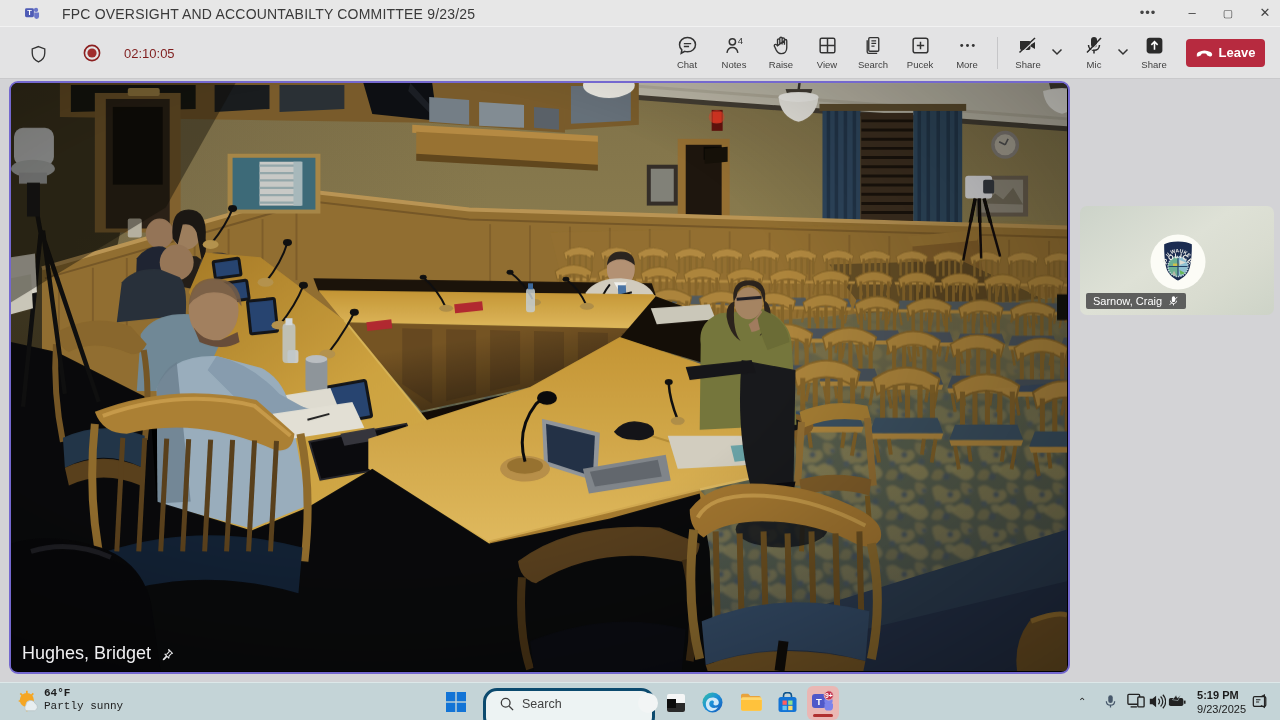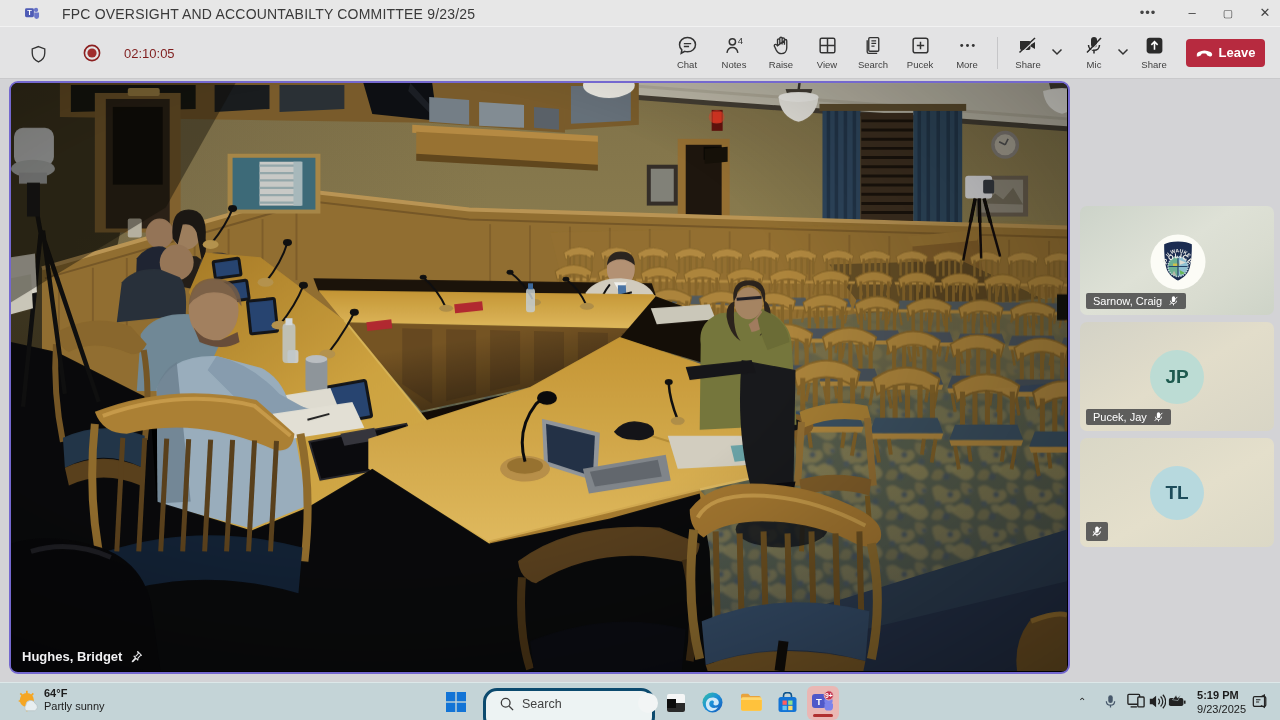--- a/index.html
+++ b/index.html
@@ -7,29 +7,29 @@
 .tlogo{position:absolute;left:25px;top:6px;width:15px;height:14px;}
 .wc{position:absolute;top:0;height:26px;width:40px;color:#444;font-size:13px;text-align:center;line-height:26px;}
 .toolbar{position:absolute;left:0;top:26px;width:1280px;height:53px;background:#e3e3e4;border-top:1px solid #f2f2f2;border-bottom:1px solid #c9c9cb;}
 .tb{position:absolute;top:8px;width:46px;text-align:center;color:#3f3f3f;}
 .tb svg{display:block;margin:0 auto;}
 .tb .lbl{font-size:9.5px;margin-top:3px;color:#3f3f3f;}
 .leave{position:absolute;left:1186px;top:12px;width:79px;height:28px;background:#b72a3f;border-radius:4px;color:#fff;font-size:13px;font-weight:bold;text-align:center;line-height:28px;}
 .timer{position:absolute;left:124px;top:19px;font-size:13px;color:#7f1d1d;}
 .stage{position:absolute;left:0;top:80px;width:1280px;height:602px;background:#d3d3d6;}
 .video{position:absolute;left:9px;top:1px;width:1061px;height:593px;border:2.5px solid #7468cf;border-radius:9px;background:#000;overflow:hidden;}
-.namelabel{position:absolute;left:11px;bottom:8px;color:#f0f0f2;font-size:13px;font-weight:bold;}
+.namelabel{position:absolute;left:11px;bottom:8px;color:#f0f0f2;font-size:18px;}
 .tile{position:absolute;left:1080px;width:194px;height:109px;border-radius:7px;overflow:hidden;}
 .tlabel{position:absolute;left:6px;bottom:6px;background:rgba(82,82,82,.92);color:#fff;font-size:11px;padding:2px 7px;border-radius:2px;display:flex;align-items:center;gap:6px;}
 .t1{top:126px;background:linear-gradient(145deg,#ccd3c9 0%,#dee1d6 45%,#d9dcd0 70%,#cdd3c7 100%);}
 .t2{top:242px;background:linear-gradient(150deg,#d3d2c6 0%,#e2ddca 50%,#d8d5c5 100%);}
 .t3{top:358px;background:linear-gradient(150deg,#d9d7c6 0%,#e4dfcb 55%,#dbd8c6 100%);}
 .initial{position:absolute;left:70px;top:28px;width:54px;height:54px;border-radius:50%;display:flex;align-items:center;justify-content:center;font-size:19px;font-weight:bold;}
 .taskbar{position:absolute;left:0;top:682px;width:1280px;height:38px;background:#c4d4d7;border-top:1px solid #dde8e9;}
-.wtxt{position:absolute;left:44px;top:4px;font-size:11px;color:#1c1c1c;line-height:13px;}
+.wtxt{position:absolute;left:44px;top:4px;font-size:11px;color:#1c1c1c;line-height:13px;font-family:Liberation Mono, monospace;}
 .search{position:absolute;left:483px;top:5px;width:172px;height:43px;border-radius:14px;background:#edf3f3;border:3px solid #0c4a6e;color:#414141;font-size:12.5px;line-height:26px;}
 .clock{position:absolute;right:34px;top:5px;font-size:11px;color:#1b1b1b;text-align:left;line-height:14px;}
 </style></head>
 <body>
 <div class="titlebar">
   <svg class="tlogo" viewBox="0 0 16 15">
       <rect x="0" y="2.5" width="9.5" height="9.5" rx="1.5" fill="#4e5bb5"></rect>
       <text x="4.7" y="10" font-size="8" fill="#fff" text-anchor="middle" font-family="Liberation Sans" font-weight="bold">T</text>
       <circle cx="11.8" cy="4.2" r="2.3" fill="#6a76c9"></circle>
       <path d="M9.8 7h5.2v4.2a2.6 2.6 0 0 1-5.2 0z" fill="#6a76c9"></path>
@@ -1026,38 +1026,20 @@
       <text font-size="5" fill="#f2f1ea" font-weight="bold"><textPath href="#arcM" startOffset="50%" text-anchor="middle">MILWAUKEE</textPath></text>
       <path id="arcP" d="M17.5 33.5 A13.5 13.5 0 0 1 40.5 33.5" fill="none"></path>
       <text font-size="7" fill="#f2f1ea" font-weight="bold" letter-spacing=".3"><textPath href="#arcP" startOffset="50%" text-anchor="middle">POLICE</textPath></text>
     </svg>
     <div class="tlabel">Sarnow, Craig <svg width="11" height="12" viewBox="0 0 20 20">
           <path d="M7 4.5a3 3 0 0 1 6 0V9a3 3 0 0 1-6 0z" fill="#fff"></path>
           <path d="M4.5 9.5c0 3.2 2.4 5.3 5.5 5.3s5.5-2.1 5.5-5.3M10 14.8V18" fill="none" stroke="#fff" stroke-width="1.7"></path>
           <path d="M3 17L17 2.5" stroke="#fff" stroke-width="1.7"></path>
         </svg></div>
   </div>
-  <div class="tile t2">
-    <div class="initial" style="background:#bcdcd4;color:#1d5a4e;">JP</div>
-    <div class="tlabel">Pucek, Jay <svg width="11" height="12" viewBox="0 0 20 20">
-          <path d="M7 4.5a3 3 0 0 1 6 0V9a3 3 0 0 1-6 0z" fill="#fff"></path>
-          <path d="M4.5 9.5c0 3.2 2.4 5.3 5.5 5.3s5.5-2.1 5.5-5.3M10 14.8V18" fill="none" stroke="#fff" stroke-width="1.7"></path>
-          <path d="M3 17L17 2.5" stroke="#fff" stroke-width="1.7"></path>
-        </svg></div>
-  </div>
-  <div class="tile t3">
-    <div class="initial" style="background:#b7d9de;color:#1d4c5a;">TL</div>
-    <div class="tlabel" style="padding:3px 5px;">
-        <svg width="12" height="13" viewBox="0 0 20 20">
-          <path d="M7 4.5a3 3 0 0 1 6 0V9a3 3 0 0 1-6 0z" fill="#fff"></path>
-          <path d="M4.5 9.5c0 3.2 2.4 5.3 5.5 5.3s5.5-2.1 5.5-5.3M10 14.8V18" fill="none" stroke="#fff" stroke-width="1.7"></path>
-          <path d="M3 17L17 2.5" stroke="#fff" stroke-width="1.7"></path>
-        </svg>
-      </div>
-  </div>
 </div>
 <div class="taskbar">
   <svg style="position:absolute;left:16px;top:5px" width="26" height="26" viewBox="0 0 24 24">
       <circle cx="10" cy="11" r="6.5" fill="#f5a623"></circle>
       <path d="M10 2.5v3M10 18.5v3M2.5 12h3M16 5l-2 2M4 5l2 2" stroke="#f5a623" stroke-width="1.6"></path>
       <path d="M9 16a4.5 4.5 0 0 1 8.6-1.8A3.6 3.6 0 0 1 17 21h-7.5A3.5 3.5 0 0 1 9 16z" fill="#e8eef0" stroke="#b8c4c8" stroke-width=".7"></path>
     </svg>
   <div class="wtxt"><b>64°F</b><br>Partly sunny</div>
   <svg style="position:absolute;left:446px;top:9px" width="20" height="20" viewBox="0 0 20 20">
       <rect x="0" y="0" width="9.3" height="9.3" fill="#1374d6"></rect>

